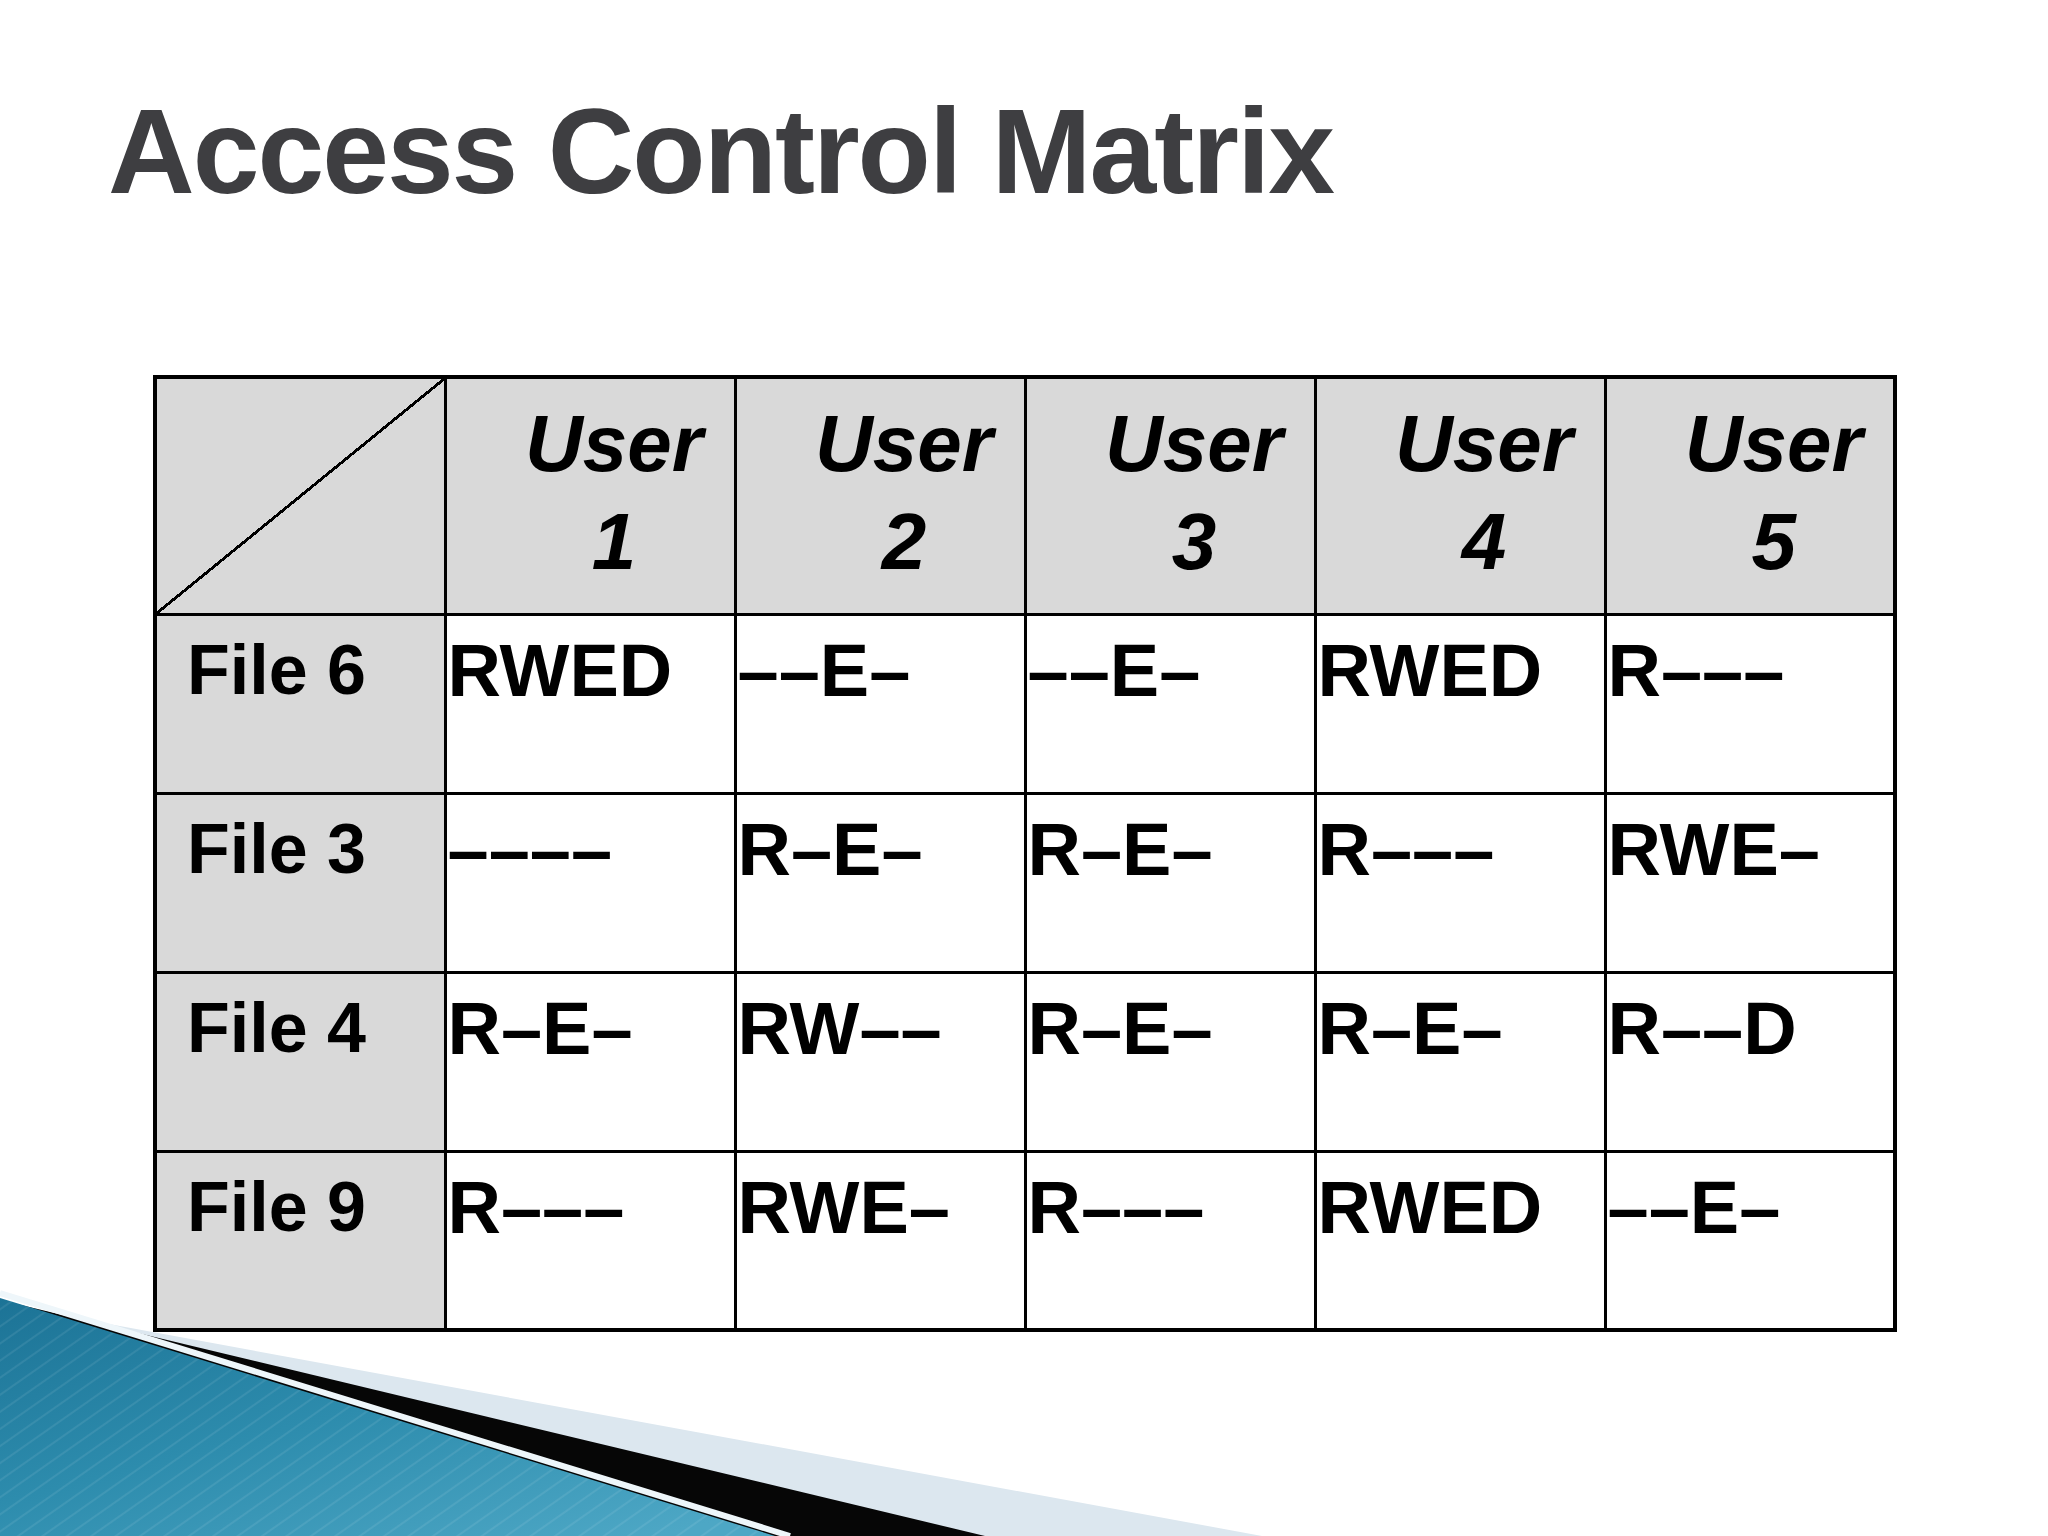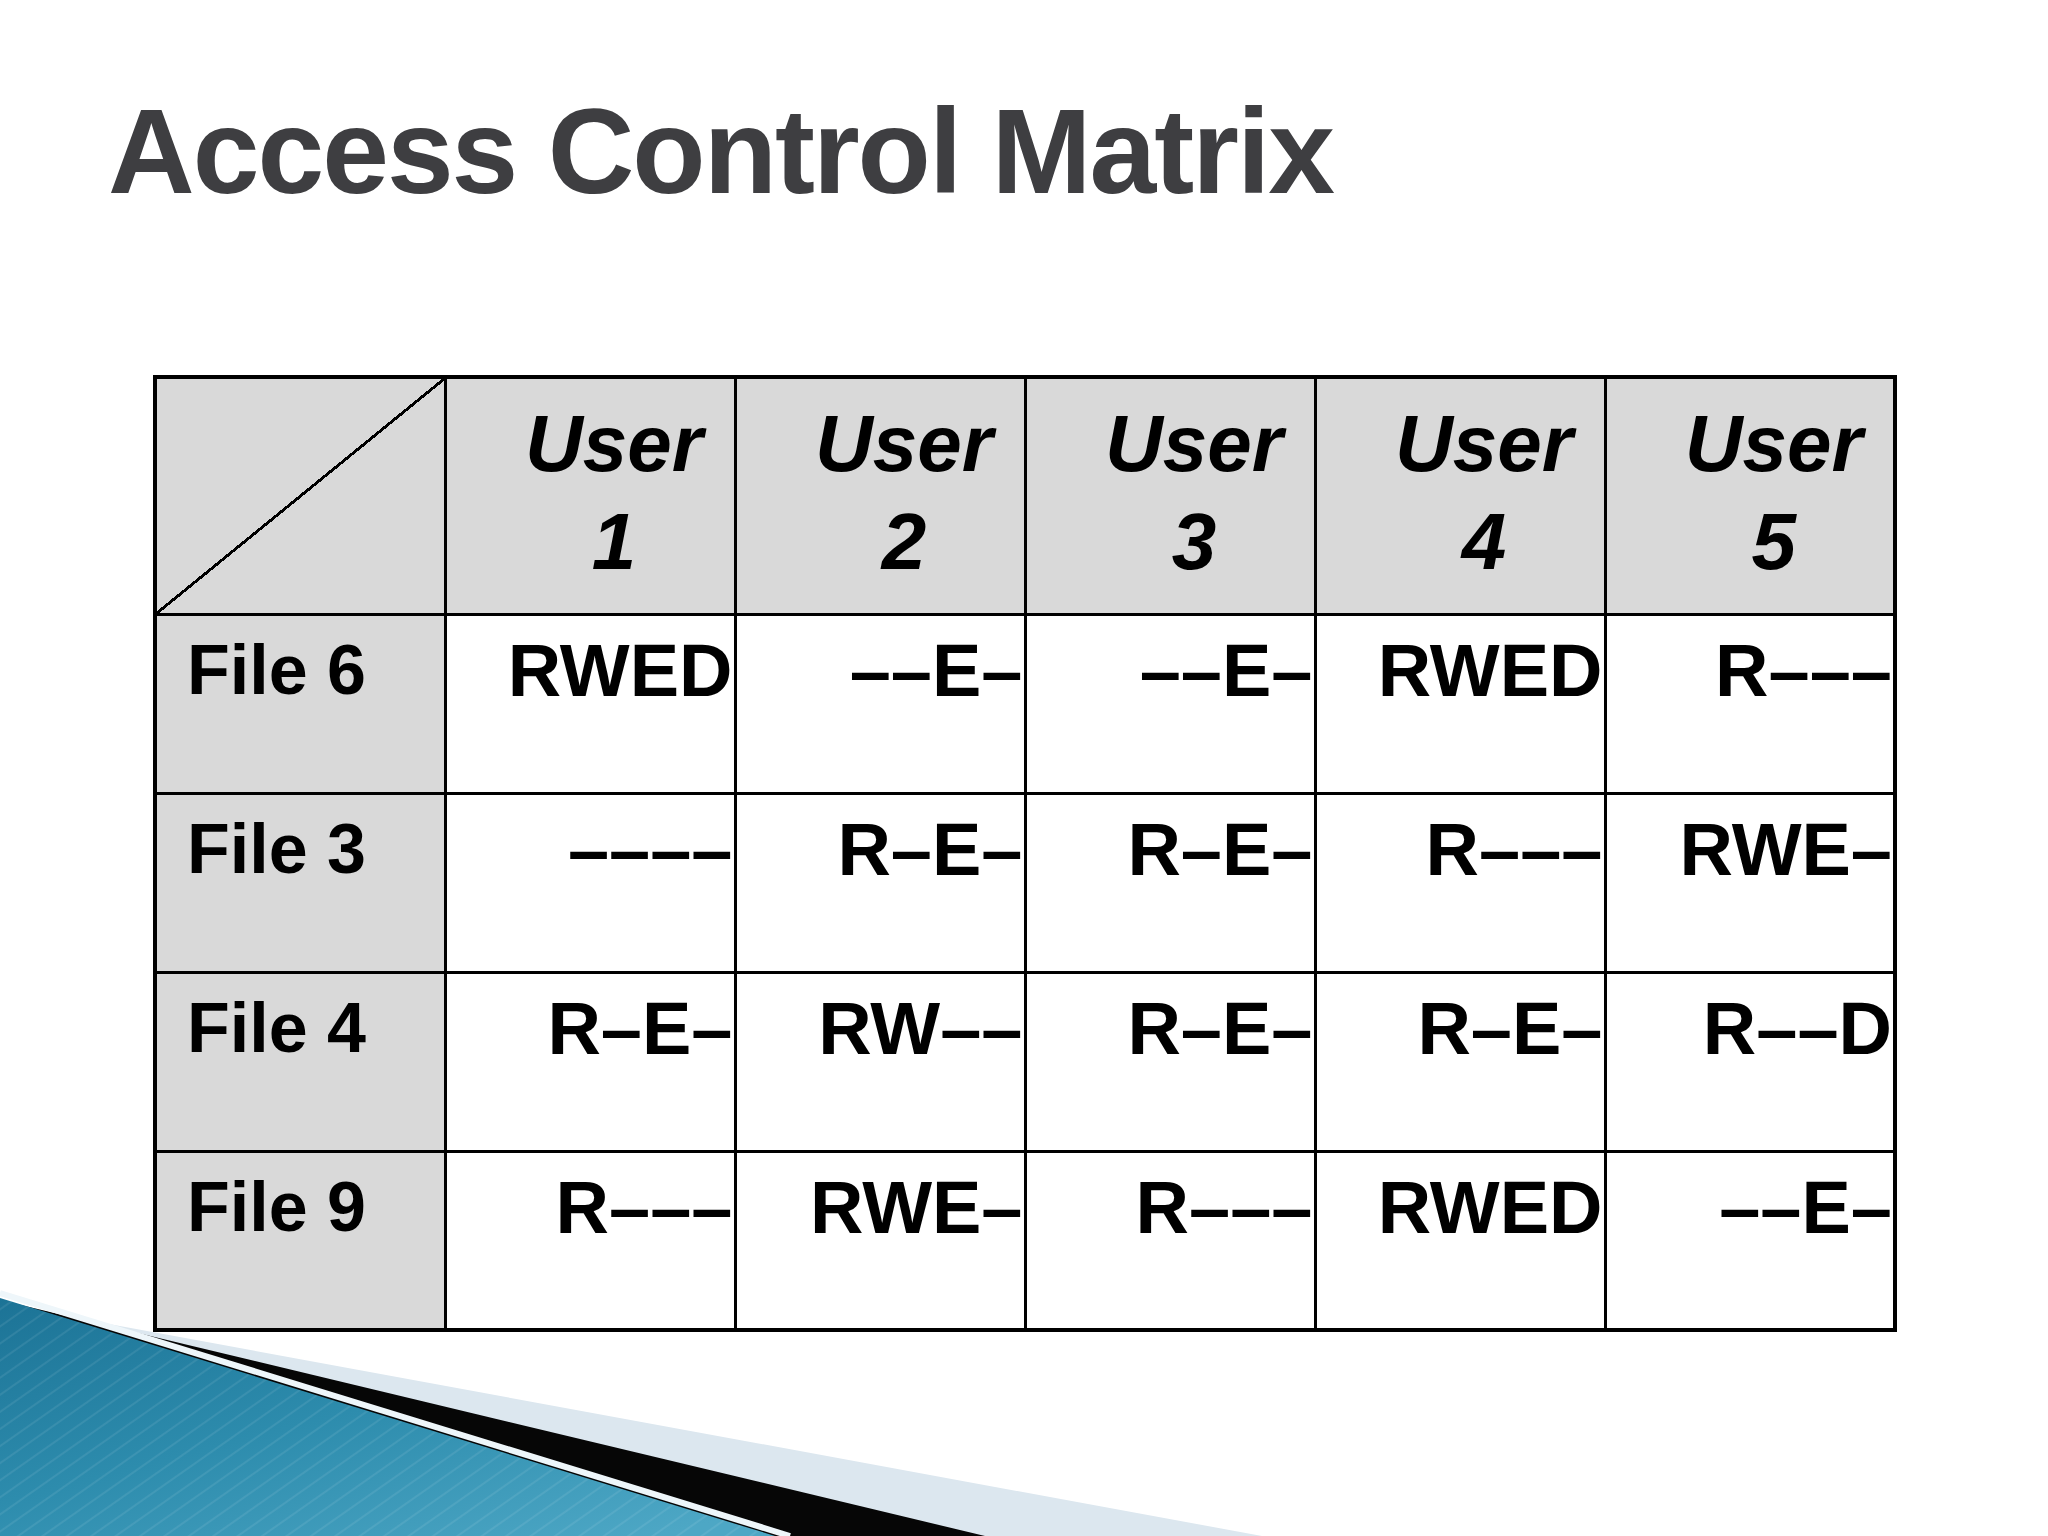--- a/index.html
+++ b/index.html
@@ -65,21 +65,21 @@
     font-weight: bold;
     font-size: 70px;
     text-align: left;
     padding: 14px 0 0 30px;
     color: #000;
   }
   .perm-cell {
     background: #ffffff;
     font-weight: bold;
     font-size: 74px;
-    text-align: right;
+    text-align: left;
     padding-top: 12px;
     color: #000;
   }
   .accent-graphic {
     position: absolute;
     left: 0;
     top: 1274px;
     width: 2048px;
     height: 262px;
     display: block;

